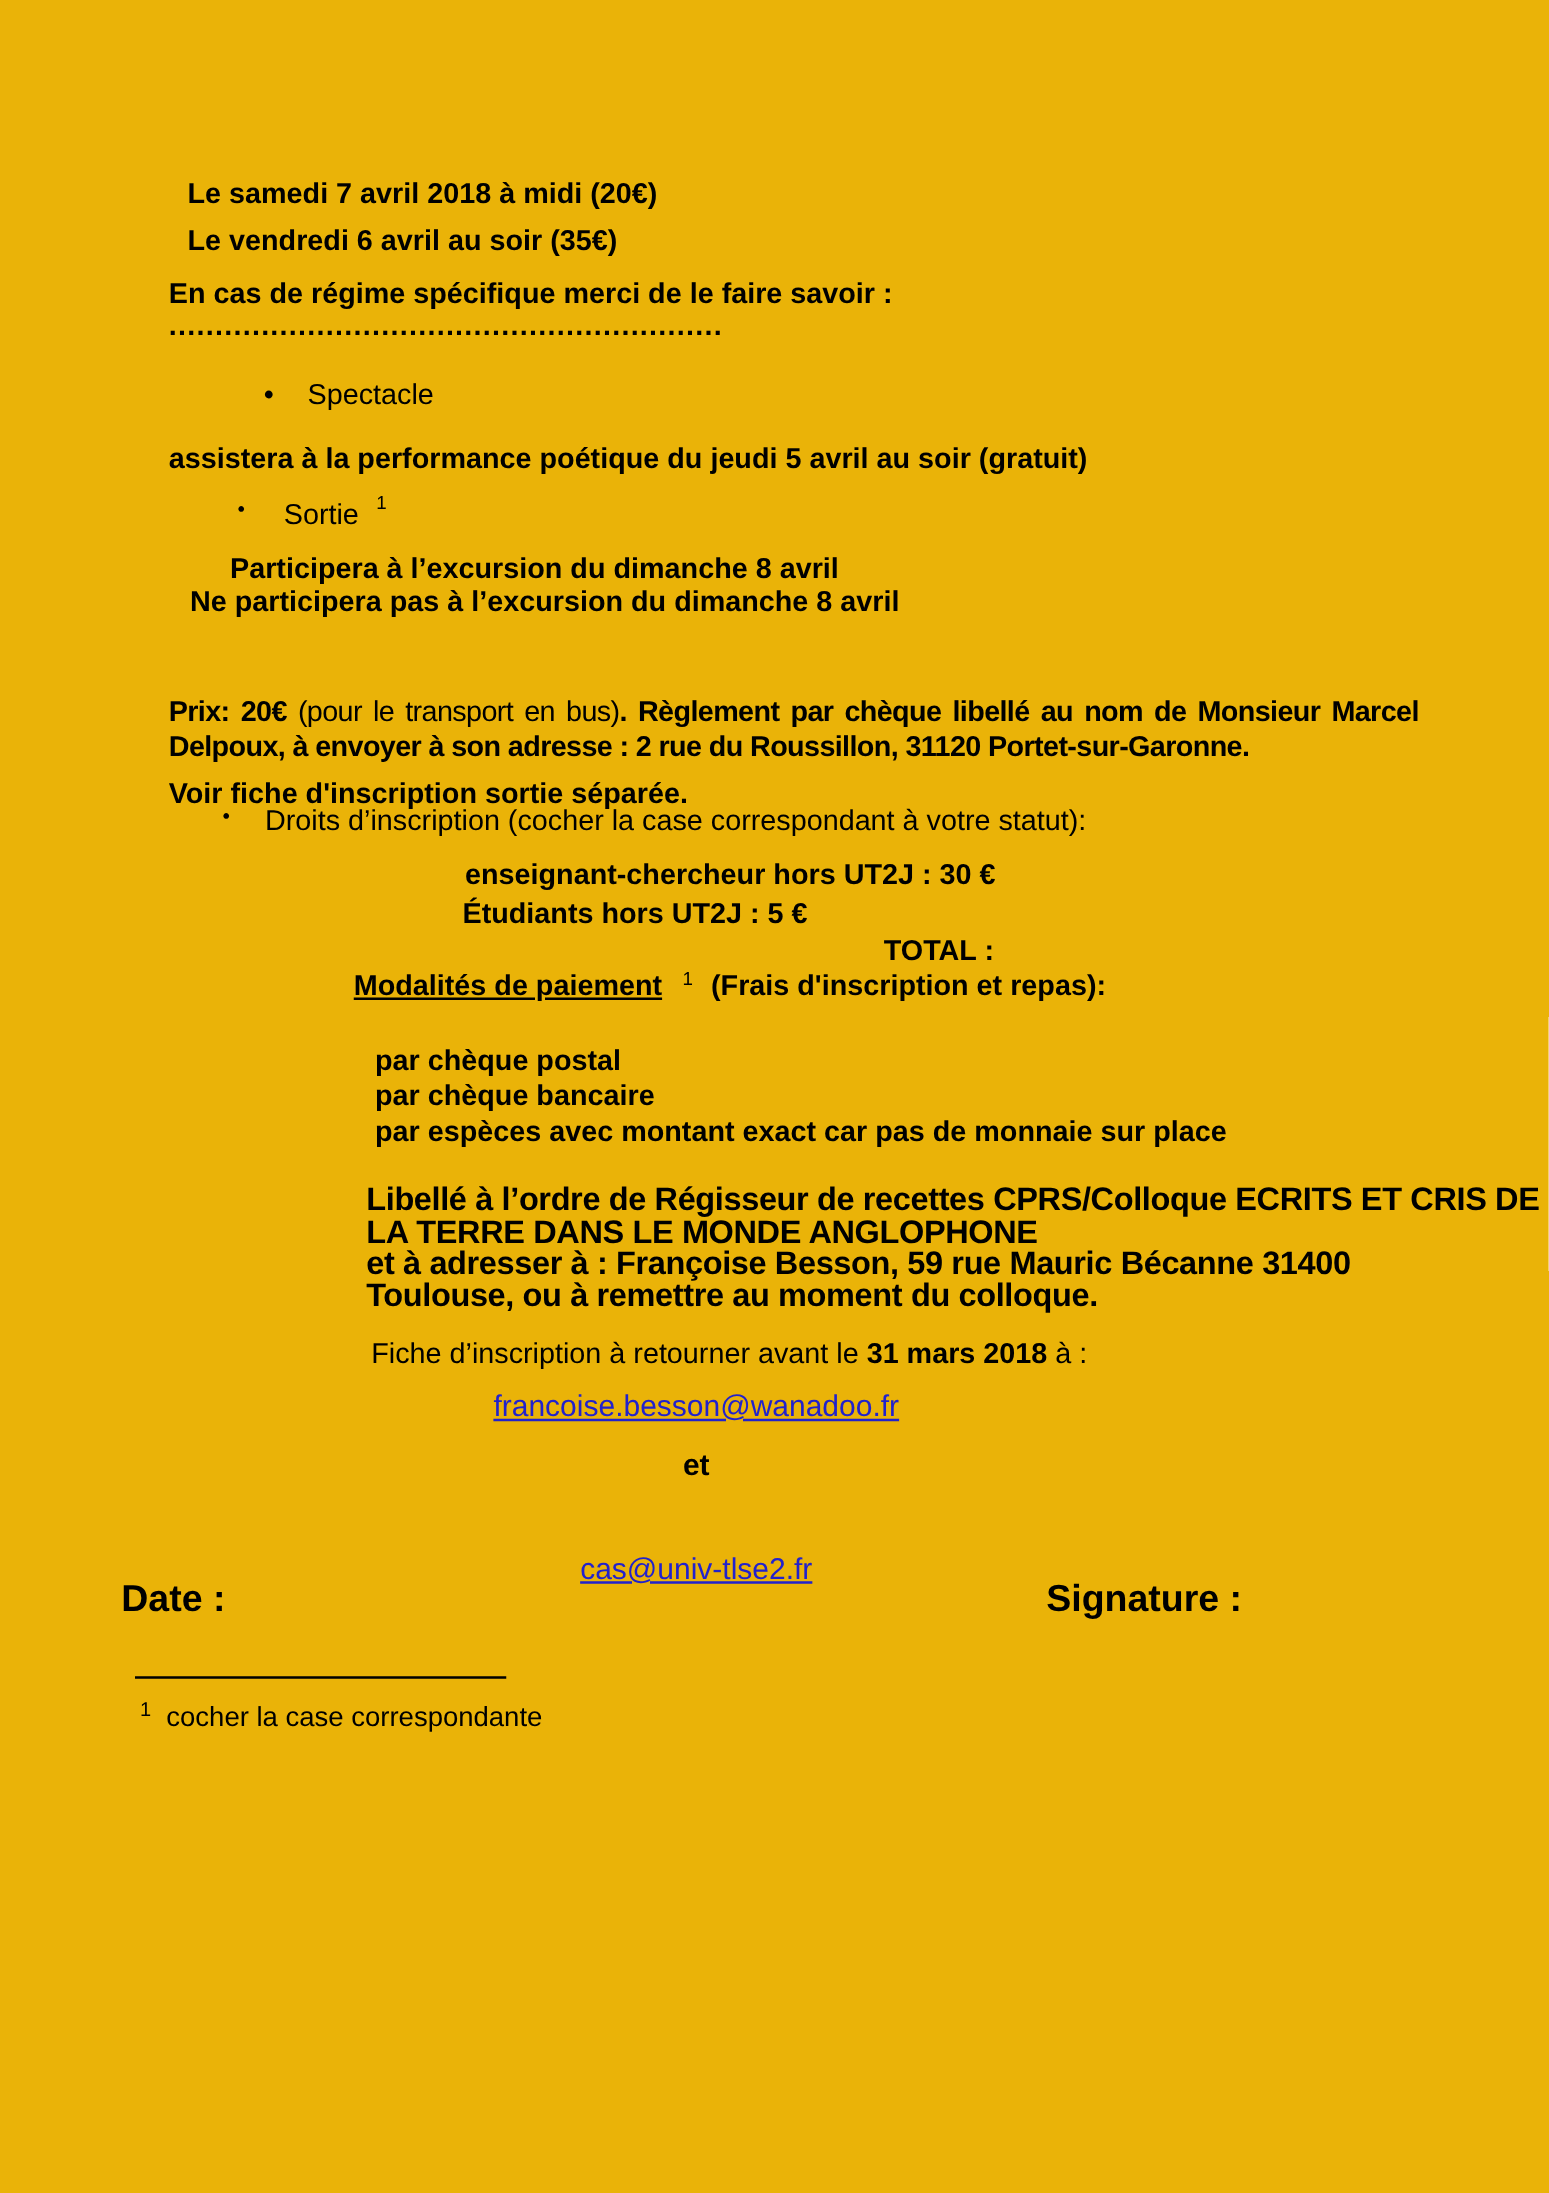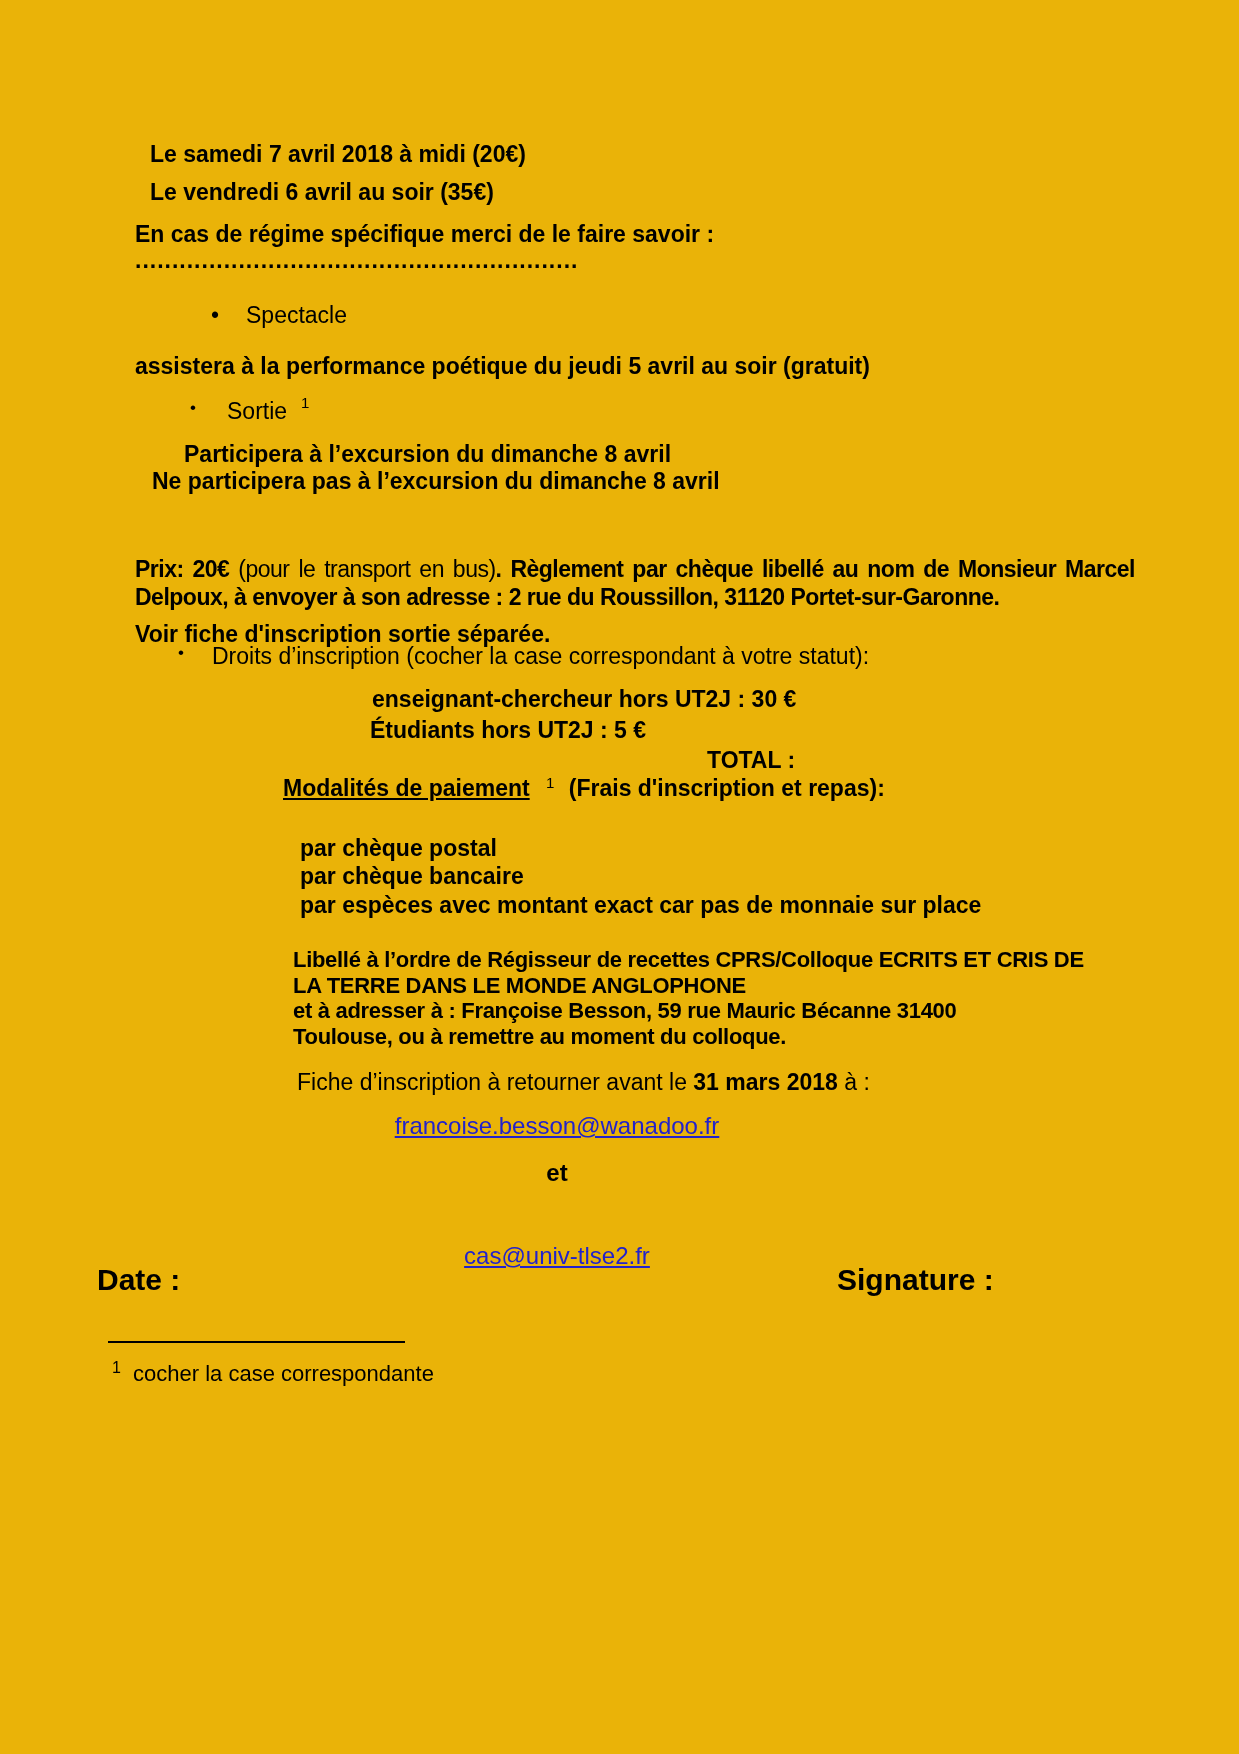--- a/index.html
+++ b/index.html
@@ -86,21 +86,21 @@
   <div class="abs b" style="left:283px; top:774px;">
     <span class="underline">Modalités de paiement</span>
     <span class="sup" style="margin:0 8px 0 10px;">1</span>
     <span>(Frais d'inscription et repas):</span>
   </div>
 
   <div class="abs b" style="left:300px; top:834px;">par chèque postal</div>
   <div class="abs b" style="left:300px; top:862px;">par chèque bancaire</div>
   <div class="abs b" style="left:300px; top:891px;">par espèces avec montant exact car pas de monnaie sur place</div>
 
-  <div class="abs b tight" style="left:293px; top:947px; font-size:22px; line-height:25.5px;">
+  <div class="abs b tight" style="left:293px; top:947px; font-size:26px; line-height:25.5px;">
     <div>Libellé à l’ordre de Régisseur de recettes CPRS/Colloque ECRITS ET CRIS DE</div>
     <div>LA TERRE DANS LE MONDE ANGLOPHONE</div>
     <div>et à adresser à : Françoise Besson, 59 rue Mauric Bécanne 31400</div>
     <div>Toulouse, ou à remettre au moment du colloque.</div>
   </div>
 
   <div class="abs" style="left:297px; top:1068px;">
     <span>Fiche d’inscription à retourner avant le </span><span class="b">31 mars 2018</span><span> à :</span>
   </div>
 

